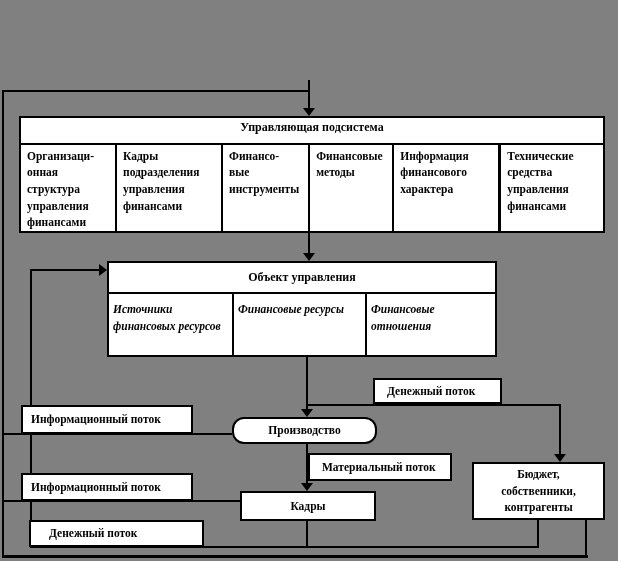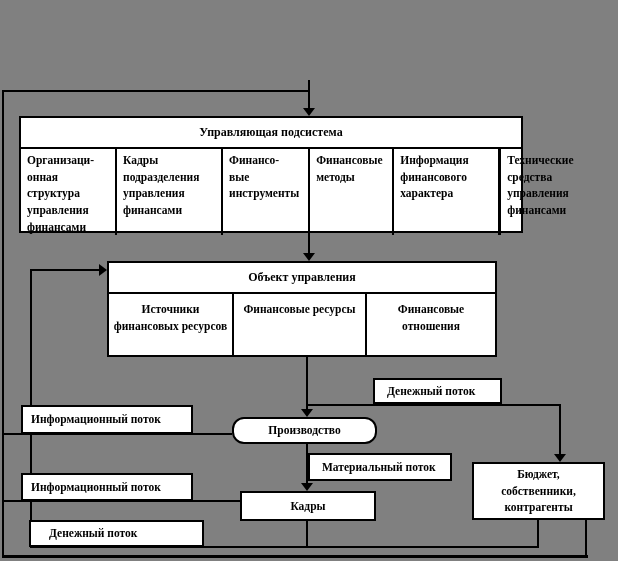--- a/index.html
+++ b/index.html
@@ -36,21 +36,21 @@
   .box.center{display:flex;align-items:center;justify-content:center;text-align:center;}
   .tbl{display:flex;flex-direction:column;}
   .tbl-header{
     flex:0 0 29px;display:flex;align-items:center;justify-content:center;
     border-bottom:2px solid #000;font-size:12px;
   }
   .tbl-row{flex:1;display:flex;}
   .cell{box-sizing:border-box;padding:3px 9px 0 6px;}
   .cell + .cell{border-left:2px solid #000;}
   .cell.thick{border-left:3px solid #000;}
-  .obj-row .cell{padding:7px 4px 6px 4px;text-align:center;}
+  .obj-row .cell{padding:7px 4px 6px 4px;font-style:italic;}
   .label-box{padding-top:3px;}
 </style>
 </head>
 <body>
 
 <div class="canvas">
 
   <div class="line" style="left:308px;top:80px;width:2px;height:30px;"></div>
   <div class="arrow-down" style="left:303px;top:108px;"></div>
 
@@ -77,21 +77,21 @@
   <div class="arrow-right" style="left:99px;top:264px;"></div>
 
   <div class="line" style="left:2px;top:433px;width:230px;height:2px;"></div>
   <div class="line" style="left:2px;top:500px;width:238px;height:2px;"></div>
 
   <div class="line" style="left:30px;top:546px;width:509px;height:2px;"></div>
   <div class="line" style="left:537px;top:520px;width:2px;height:28px;"></div>
   <div class="line" style="left:306px;top:521px;width:2px;height:27px;"></div>
 
 
-  <div class="box tbl" style="left:19px;top:116px;width:504px;height:117px;">
+  <div class="box tbl" style="left:19px;top:116px;width:586px;height:117px;justify-content:flex-end;">
     <div class="tbl-header">Управляющая подсистема</div>
     <div class="tbl-row">
       <div class="cell" style="flex:0 0 94px;">Организаци-онная структура управления финансами</div>
       <div class="cell" style="flex:0 0 106px;">Кадры подразделения управления финансами</div>
       <div class="cell" style="flex:0 0 87px;">Финансо-вые инструменты</div>
       <div class="cell" style="flex:0 0 84px;">Финансовые методы</div>
       <div class="cell" style="flex:0 0 106px;">Информация финансового характера</div>
       <div class="cell thick" style="flex:1;">Технические средства управления финансами</div>
     </div>
   </div>

